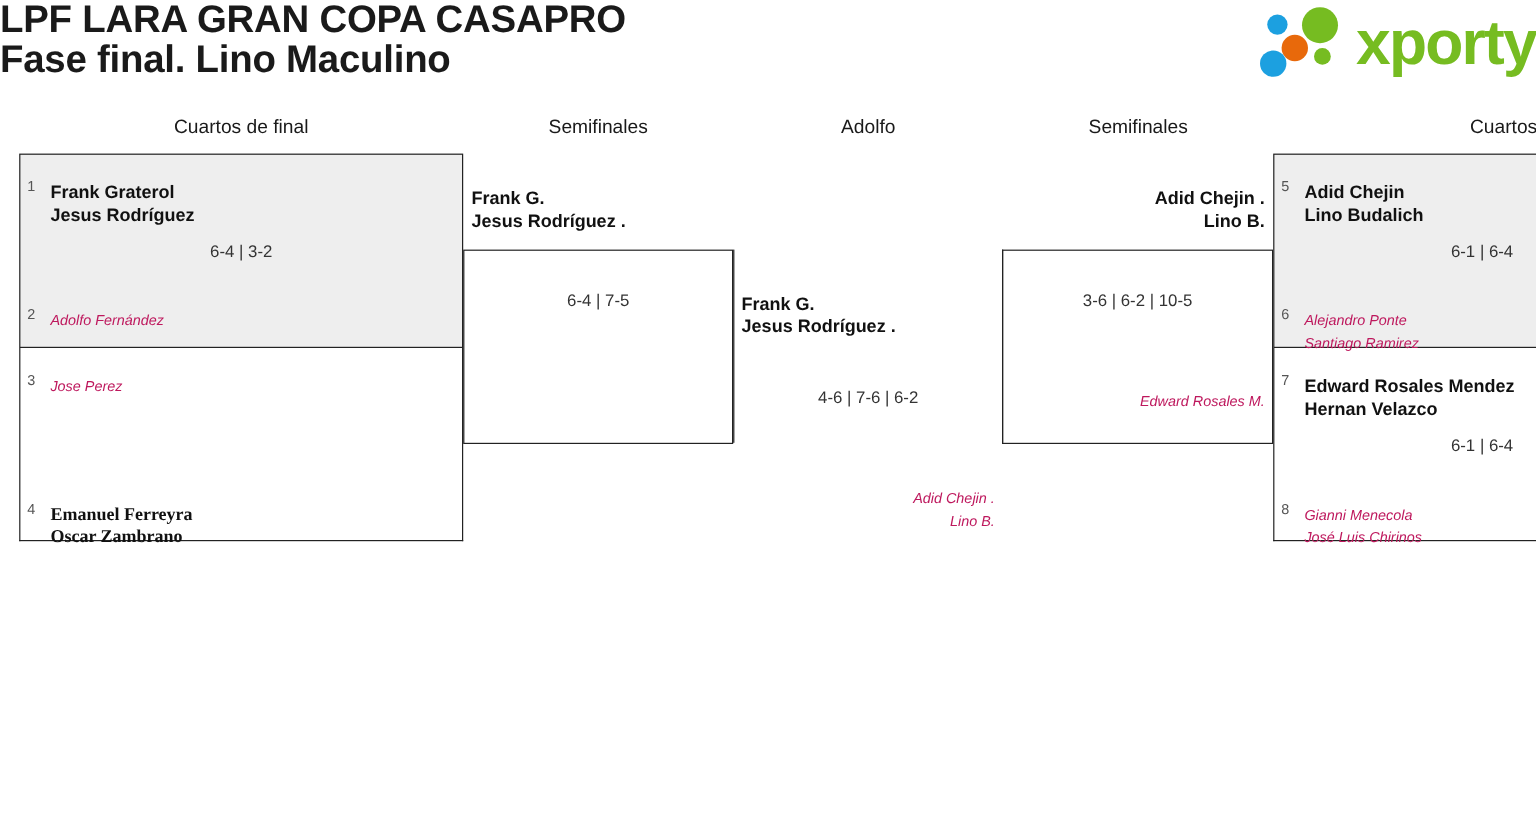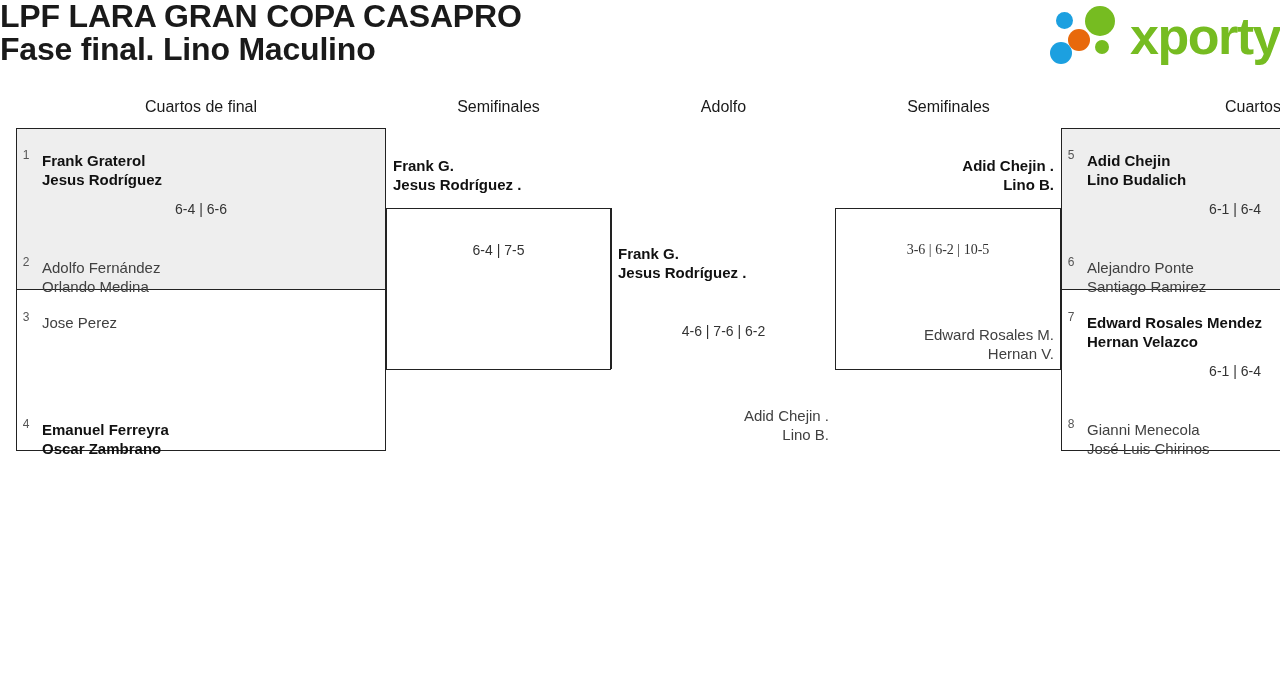--- a/index.html
+++ b/index.html
@@ -51,21 +51,21 @@
   .match-box.no-top{border-top:none;}
 
   .team{
     position:absolute;
     line-height:19px;
     white-space:nowrap;
     margin-top:13px;
   }
   .team .nm{display:block;}
   .name-win{font-weight:700;color:#111111;font-size:15px;}
-  .name-lose{font-weight:400;color:#404040;font-size:15px;}
+  .name-lose{font-weight:400;color:#be185d;font-size:12px;font-style:italic;}
 
   .seed{
     position:absolute;
     font-size:12px;color:#555555;font-weight:400;
     line-height:14px;width:16px;text-align:center;
   }
 
   .score{
     position:absolute;
     font-size:14px;color:#333333;font-weight:400;
@@ -110,38 +110,37 @@
   <div class="round-header" style="left:1110px;width:310px;">Cuartos de final</div>
 
   <div class="match-box shaded" style="left:0px;top:128px;width:370px;height:162px;"></div>
 
   <div class="seed" style="left:2px;top:148px;">1</div>
   <div class="team l-align" style="left:26px;top:138px;width:330px;">
     <span class="nm name-win">Frank Graterol</span>
     <span class="nm name-win">Jesus Rodríguez</span>
   </div>
 
-  <div class="score c-align" style="left:0px;top:200px;width:370px;">6-4 | 6-6</div>
+  <div class="score c-align" style="left:0px;top:200px;width:370px;">6-4 | 3-2</div>
 
   <div class="seed" style="left:2px;top:255px;">2</div>
   <div class="team l-align" style="left:26px;top:245px;width:330px;">
     <span class="nm name-lose">Adolfo Fernández</span>
-    <span class="nm name-lose">Orlando Medina</span>
   </div>
 
   <div class="match-box no-top" style="left:0px;top:290px;width:370px;height:161px;"></div>
 
   <div class="seed" style="left:2px;top:310px;">3</div>
   <div class="team l-align" style="left:26px;top:300px;width:330px;">
     <span class="nm name-lose">Jose Perez</span>
   </div>
 
 
   <div class="seed" style="left:2px;top:417px;">4</div>
-  <div class="team l-align" style="left:26px;top:407px;width:330px;">
+  <div class="team l-align" style="left:26px;top:407px;width:330px;font-family:Liberation Serif, serif;">
     <span class="nm name-win">Emanuel Ferreyra</span>
     <span class="nm name-win">Oscar Zambrano</span>
   </div>
 
   <div class="team l-align" style="left:377px;top:143px;width:215px;">
     <span class="nm name-win">Frank G.</span>
     <span class="nm name-win">Jesus Rodríguez .</span>
   </div>
 
   <div class="match-box" style="left:370px;top:208px;width:225px;height:162px;"></div>
@@ -166,25 +165,24 @@
     <span class="nm name-lose">Lino B.</span>
   </div>
 
   <div class="team r-align" style="left:825px;top:143px;width:213px;">
     <span class="nm name-win">Adid Chejin .</span>
     <span class="nm name-win">Lino B.</span>
   </div>
 
   <div class="match-box" style="left:819px;top:208px;width:226px;height:162px;"></div>
 
-  <div class="score c-align" style="left:819px;top:241px;width:226px;font-family:Liberation Serif, serif;">3-6 | 6-2 | 10-5</div>
+  <div class="score c-align" style="left:819px;top:241px;width:226px;">3-6 | 6-2 | 10-5</div>
 
   <div class="team r-align" style="left:825px;top:312px;width:213px;">
     <span class="nm name-lose">Edward Rosales M.</span>
-    <span class="nm name-lose">Hernan V.</span>
   </div>
 
   <div class="match-box shaded" style="left:1045px;top:128px;width:370px;height:162px;"></div>
 
   <div class="seed" style="left:1047px;top:148px;">5</div>
   <div class="team l-align" style="left:1071px;top:138px;width:330px;">
     <span class="nm name-win">Adid Chejin</span>
     <span class="nm name-win">Lino Budalich</span>
   </div>
 

